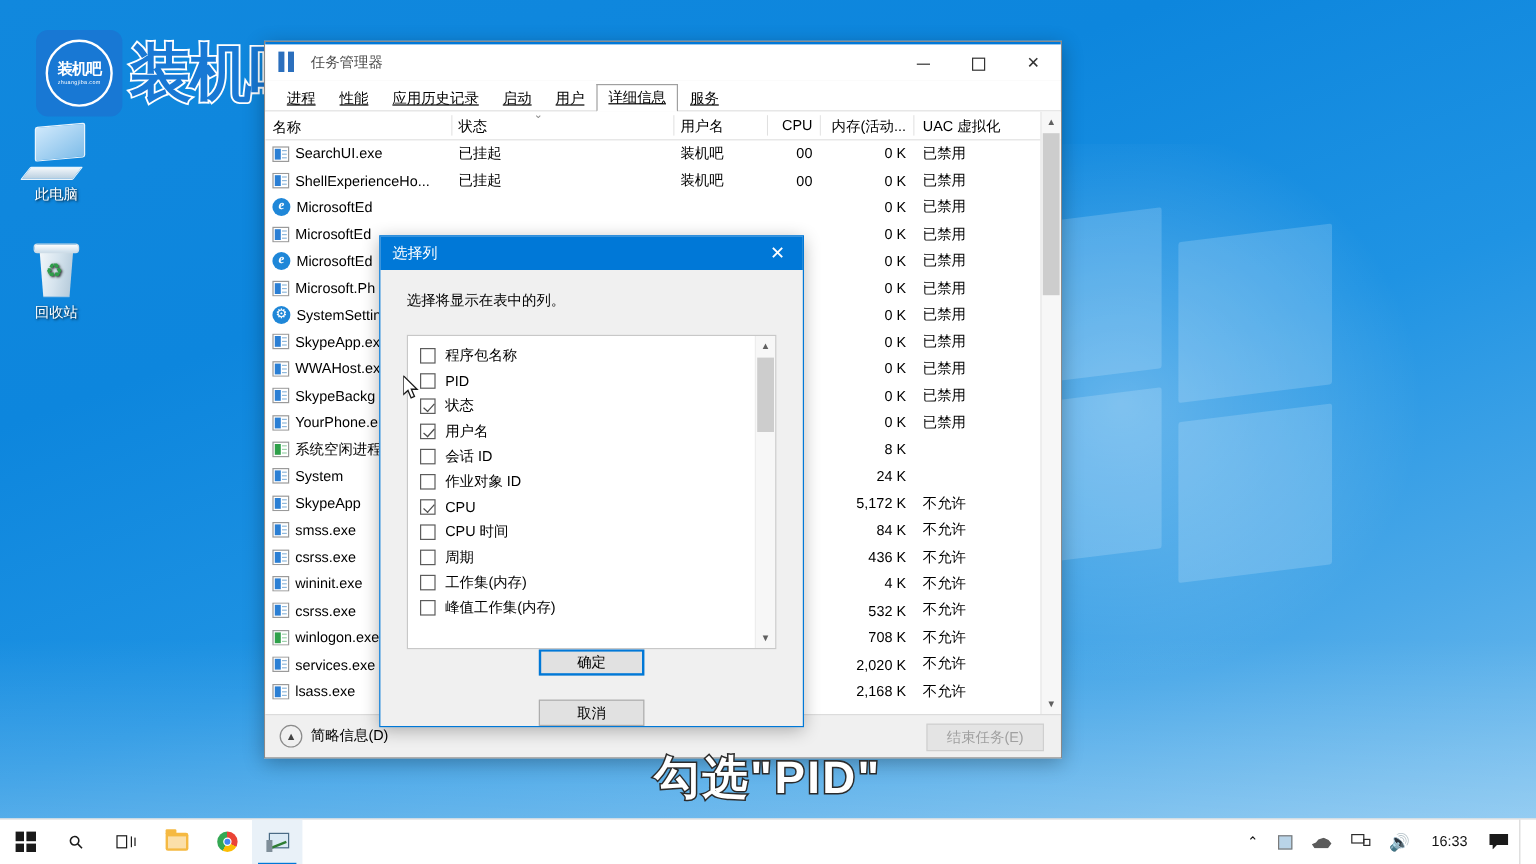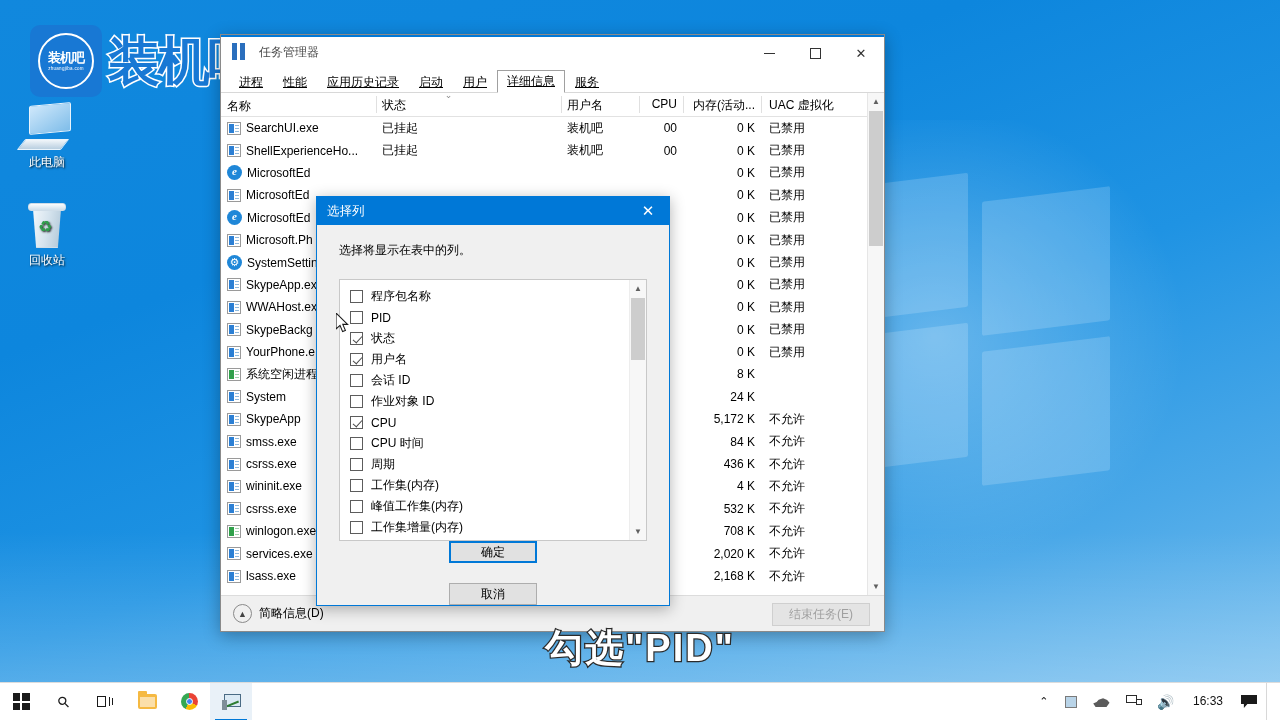--- a/index.html
+++ b/index.html
@@ -687,24 +687,20 @@
           <span>周期</span>
         </div>
         <div class="cb-item">
           <span class="cbx"></span>
           <span>工作集(内存)</span>
         </div>
         <div class="cb-item">
           <span class="cbx"></span>
           <span>峰值工作集(内存)</span>
         </div>
-        <div class="cb-item">
-          <span class="cbx"></span>
-          <span>工作集增量(内存)</span>
-        </div>
       </div>
     <div class="dlg-scroll">
       <div class="sb-arrow">▲</div>
       <div class="dlg-thumb"></div>
       <div class="sb-arrow" style="position:absolute;bottom:0;left:0;right:0;">▼</div>
     </div>
   </div>
   <div class="dlg-btns">
     <div class="dbtn primary">确定</div>
     <div class="dbtn">取消</div>

